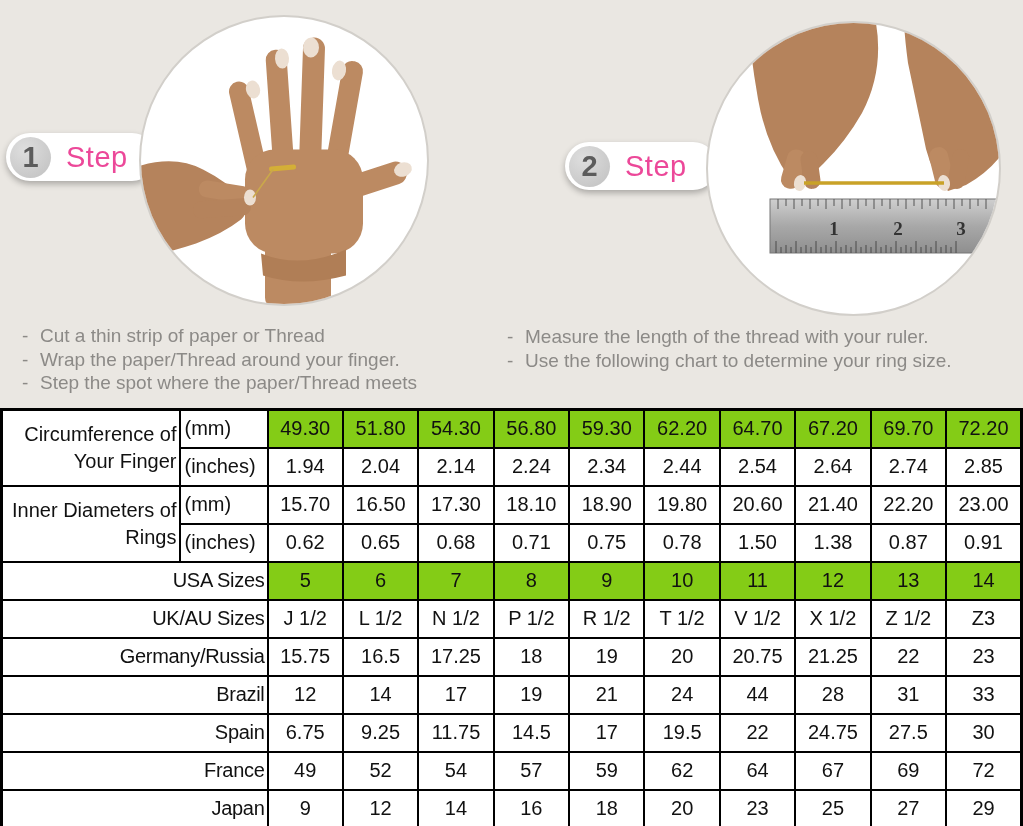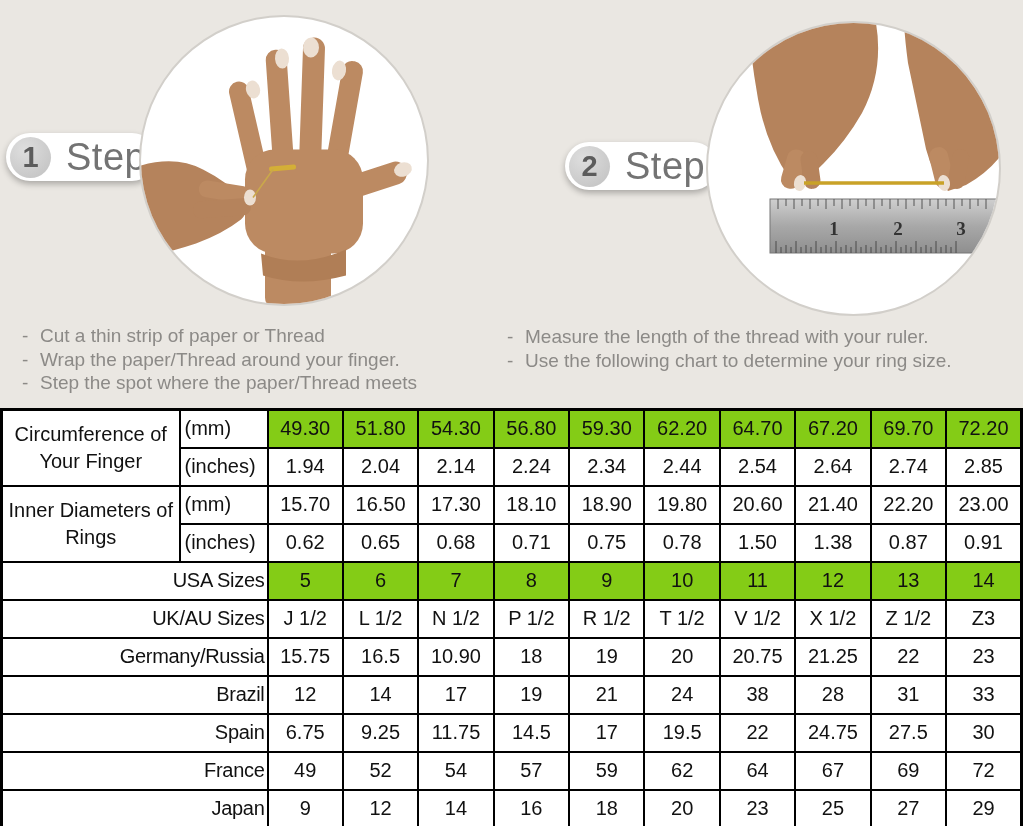--- a/index.html
+++ b/index.html
@@ -26,21 +26,21 @@
   }
   #badge1 { left:6px;   top:133px; width:150px; }
   #badge2 { left:565px; top:142px; width:152px; }
   .step-number {
     width:41px; height:41px; border-radius:50%;
     background:radial-gradient(circle at 35% 30%, #dedede, #c0c0c0);
     color:#5c5c5c; font-size:29px; font-weight:bold;
     display:flex; align-items:center; justify-content:center;
     flex:0 0 auto;
   }
-  .step-label { color:#737373; font-size:38px; margin-left:15px; letter-spacing:0.5px; }
+  .step-label { color:#ec4899; font-size:29px; margin-left:15px; letter-spacing:0.5px; }
 
   .instructions { position:absolute; color:#8c8a87; font-size:19px; line-height:23.5px; }
   #instructions1 { left:22px;  top:324px; }
   #instructions2 { left:507px; top:325px; }
   .instruction-line { display:flex; }
   .instruction-line .dash { width:18px; flex:0 0 auto; }
 
   .size-table {
     position:absolute; left:0; top:408px;
     width:1023px; height:418px;
@@ -49,21 +49,21 @@
     border:3px solid #000;
   }
   .size-table td {
     border:2px solid #000;
     font-size:20px; color:#111;
     text-align:center; vertical-align:middle;
     overflow:hidden; white-space:nowrap;
     padding:0 2px;
   }
   .size-table tr { height:38px; }
-  td.label-cell  { text-align:center; line-height:1.35; white-space:normal; }
+  td.label-cell  { text-align:right; line-height:1.35; white-space:normal; }
   td.unit-cell   { text-align:left; padding-left:4px; }
   td.country-cell{ text-align:right; padding-left:8px; letter-spacing:-0.3px; }
   td.shaded      { background:#84cc16; }
 </style>
 </head>
 <body>
 
 <div class="canvas">
   <div class="top-section">
 
@@ -334,38 +334,38 @@
           <td class="value-cell">T 1/2</td>
           <td class="value-cell">V 1/2</td>
           <td class="value-cell">X 1/2</td>
           <td class="value-cell">Z 1/2</td>
           <td class="value-cell">Z3</td>
         </tr>
         <tr>
           <td class="country-cell" colspan="2">Germany/Russia</td>
           <td class="value-cell">15.75</td>
           <td class="value-cell">16.5</td>
-          <td class="value-cell">10.90</td>
+          <td class="value-cell">17.25</td>
           <td class="value-cell">18</td>
           <td class="value-cell">19</td>
           <td class="value-cell">20</td>
           <td class="value-cell">20.75</td>
           <td class="value-cell">21.25</td>
           <td class="value-cell">22</td>
           <td class="value-cell">23</td>
         </tr>
         <tr>
           <td class="country-cell" colspan="2">Brazil</td>
           <td class="value-cell">12</td>
           <td class="value-cell">14</td>
           <td class="value-cell">17</td>
           <td class="value-cell">19</td>
           <td class="value-cell">21</td>
           <td class="value-cell">24</td>
-          <td class="value-cell">38</td>
+          <td class="value-cell">44</td>
           <td class="value-cell">28</td>
           <td class="value-cell">31</td>
           <td class="value-cell">33</td>
         </tr>
         <tr>
           <td class="country-cell" colspan="2">Spain</td>
           <td class="value-cell">6.75</td>
           <td class="value-cell">9.25</td>
           <td class="value-cell">11.75</td>
           <td class="value-cell">14.5</td>

